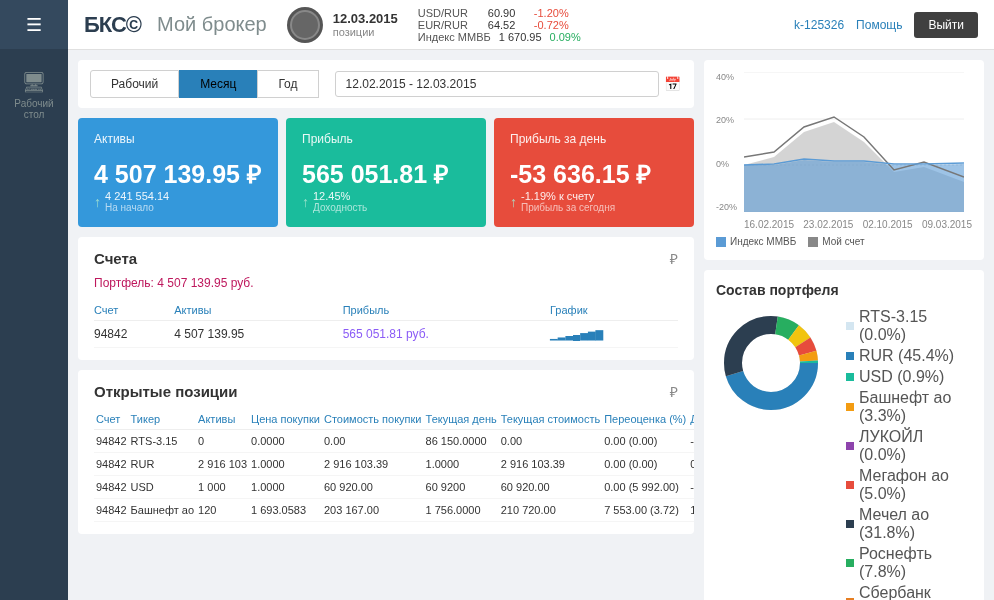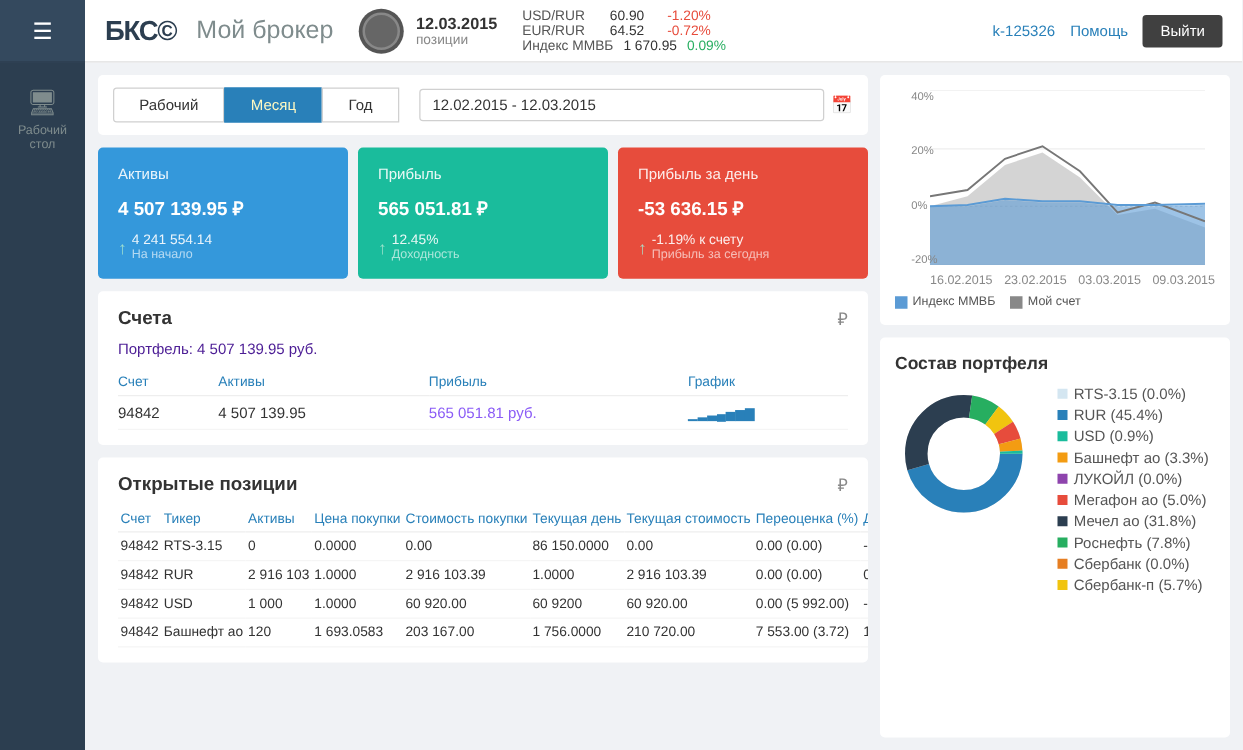--- a/index.html
+++ b/index.html
@@ -101,21 +101,21 @@
       flex-shrink: 0;
     }
     .period-btn {
       padding: 6px 20px;
       border: 1px solid #d0d0d0;
       background: white;
       cursor: pointer;
       font-size: 12px;
       color: #333;
     }
-    .period-btn.active { background: #2980b9; color: #fef9c3; border-color: #2980b9; }
+    .period-btn.active { background: #2980b9; color: #000000; border-color: #2980b9; }
     .period-btn:first-child { border-radius: 3px 0 0 3px; }
     .period-btn:last-child { border-radius: 0 3px 3px 0; }
     .date-range-input {
       margin-left: 16px;
       padding: 5px 10px;
       border: 1px solid #d0d0d0;
       border-radius: 3px;
       font-size: 12px;
       color: #333;
       background: white;
@@ -129,36 +129,36 @@
       flex: 1;
       border-radius: 4px;
       padding: 14px 16px;
       color: white;
       min-height: 100px;
     }
     .stat-card.blue { background: #3498db; }
     .stat-card.teal { background: #1abc9c; }
     .stat-card.red { background: #e74c3c; }
     .stat-card .card-title { font-size: 12px; opacity: 0.9; margin-bottom: 10px; }
-    .stat-card .card-value { font-size: 15px; font-weight: bold; margin-bottom: 10px; }
+    .stat-card .card-value { font-size: 25px; font-weight: bold; }
     .stat-card .card-sub { display: flex; align-items: center; gap: 4px; font-size: 11px; opacity: 0.9; }
     .stat-card .card-sub-label { opacity: 0.7; font-size: 10px; }
     .up-arrow { color: #a8e6cf; font-size: 14px; }
 
     
     .accounts-section {
       background: white;
       border-radius: 4px;
       padding: 12px 16px;
       flex-shrink: 0;
     }
     .section-header { display: flex; align-items: center; justify-content: space-between; margin-bottom: 8px; }
     .section-title { font-size: 15px; color: #333; font-weight: bold; }
     .ruble-icon { color: #888; font-size: 14px; }
-    .portfolio-total { font-size: 12px; color: #4c1d95; margin-bottom: 10px; }
+    .portfolio-total { font-size: 12px; color: #be185d; margin-bottom: 10px; }
     .accounts-table { width: 100%; border-collapse: collapse; }
     .accounts-table th {
       text-align: left;
       padding: 4px 0;
       color: #2980b9;
       font-size: 11px;
       font-weight: normal;
       border-bottom: 1px solid #eee;
     }
     .accounts-table td {
@@ -212,23 +212,23 @@
     .portfolio-section {
       background: white;
       border-radius: 4px;
       padding: 12px;
       flex: 1;
     }
     .portfolio-title { font-size: 14px; font-weight: bold; color: #333; margin-bottom: 10px; }
     .portfolio-content { display: flex; gap: 10px; align-items: flex-start; }
     .donut-container { width: 110px; height: 110px; flex-shrink: 0; }
     .legend-list { display: flex; flex-direction: column; gap: 3px; }
-    .legend-row { display: flex; align-items: center; gap: 5px; font-size: 12px; color: #555; padding-left: 10px; }
+    .legend-row { display: flex; align-items: center; gap: 5px; font-size: 16px; color: #555; padding-left: 10px; }
     .legend-color { width: 8px; height: 8px; flex-shrink: 0; }
-    .y-labels { position: absolute; left: 13px; top: 0; height: 140px; display: flex; flex-direction: column; justify-content: space-between; font-size: 9px; color: #888; }
+    .y-labels { position: absolute; left: 0; top: 0; height: 140px; display: flex; flex-direction: column; justify-content: space-between; font-size: 9px; color: #888; }
   </style>
 </head>
 <body>
 
 <div class="sidebar">
   <div class="sidebar-menu-btn">
     <span class="hamburger-icon">☰</span>
   </div>
   <div class="sidebar-item">
     <span class="icon">🖥</span>
@@ -443,21 +443,21 @@
               <polygon points="0,93 30,85 60,60 90,50 120,70 150,100 180,95 220,110 220,140 0,140" fill="#aaa" opacity="0.5"></polygon>
 
               <polygon points="0,93 30,93 60,88 90,90 120,90 150,93 180,93 220,92 220,140 0,140" fill="#5b9bd5" opacity="0.6"></polygon>
 
               <polyline points="0,85 30,80 60,55 90,45 120,65 150,98 180,90 220,105" fill="none" stroke="#777" stroke-width="1.5"></polyline>
               <polyline points="0,93 30,92 60,87 90,89 120,89 150,92 180,92 220,91" fill="none" stroke="#5b9bd5" stroke-width="1.5"></polyline>
             </svg>
             <div class="chart-labels">
               <span>16.02.2015</span>
               <span>23.02.2015</span>
-              <span>03.03.2015</span>
+              <span>02.10.2015</span>
               <span>09.03.2015</span>
             </div>
           </div>
         </div>
         <div class="chart-legend">
           <div class="legend-item">
             <div class="legend-dot" style="background:#5b9bd5;"></div>
             <span>Индекс ММВБ</span>
           </div>
           <div class="legend-item">

